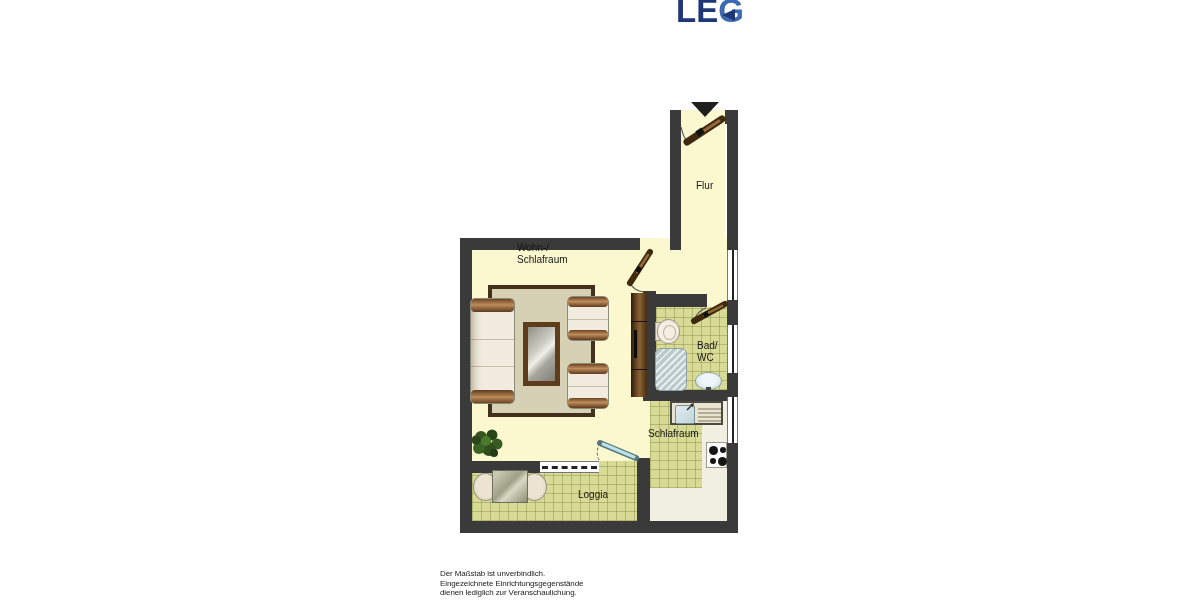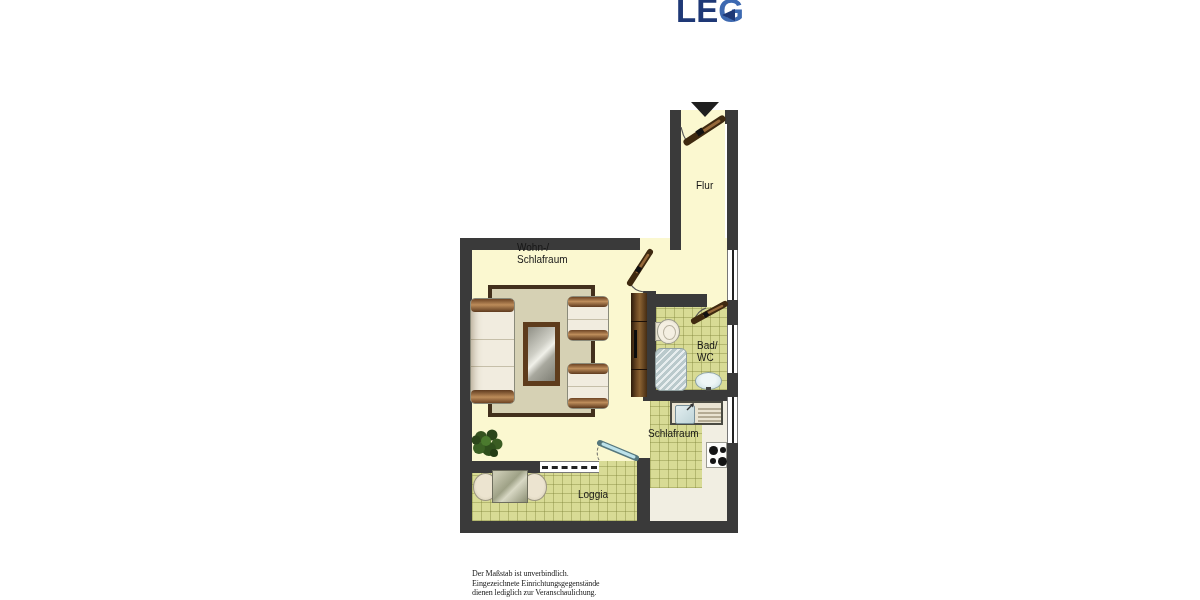--- a/index.html
+++ b/index.html
@@ -59,22 +59,22 @@
   .kbasin{position:absolute;background:linear-gradient(135deg,#e2eef0,#bfd4d8);border:1px solid #78909a;border-radius:2px;}
   .kdrain{position:absolute;height:2px;background:#b4ab94;}
   .stove{position:absolute;background:#fdfdfb;border:1px solid #9a9a92;box-sizing:border-box;}
   .burner{position:absolute;background:#141414;border-radius:50%;}
   .lchair{position:absolute;background:radial-gradient(ellipse at 50% 45%,#ece4d0 55%,#cdc4ac);
         border:1.5px solid #9a9482;border-radius:50%;box-sizing:border-box;}
   .ltable{position:absolute;border:1px solid #6e6e5e;box-sizing:border-box;
         background:linear-gradient(135deg,#c9c9b2 10%,#9ea186 45%,#d8d8c4 60%,#8c8f74);}
   
   .rlabel{position:absolute;font-size:10px;line-height:12px;color:#161616;white-space:pre-line;}
-  .disclaimer{position:absolute;left:472px;top:569px;font-size:8px;line-height:9.5px;color:#222;
-        white-space:pre-line;letter-spacing:-0.1px;font-family:Liberation Serif, serif;}
+  .disclaimer{position:absolute;left:440px;top:569px;font-size:8px;line-height:9.5px;color:#222;
+        white-space:pre-line;letter-spacing:-0.1px;}
   .overlay{position:absolute;left:0;top:0;}
 </style>
 </head>
 <body>
 
 <div class="canvas">
 
   <div class="logo">
     <span class="le">LE</span><span class="g">G</span>
     <span class="arrow"></span>

